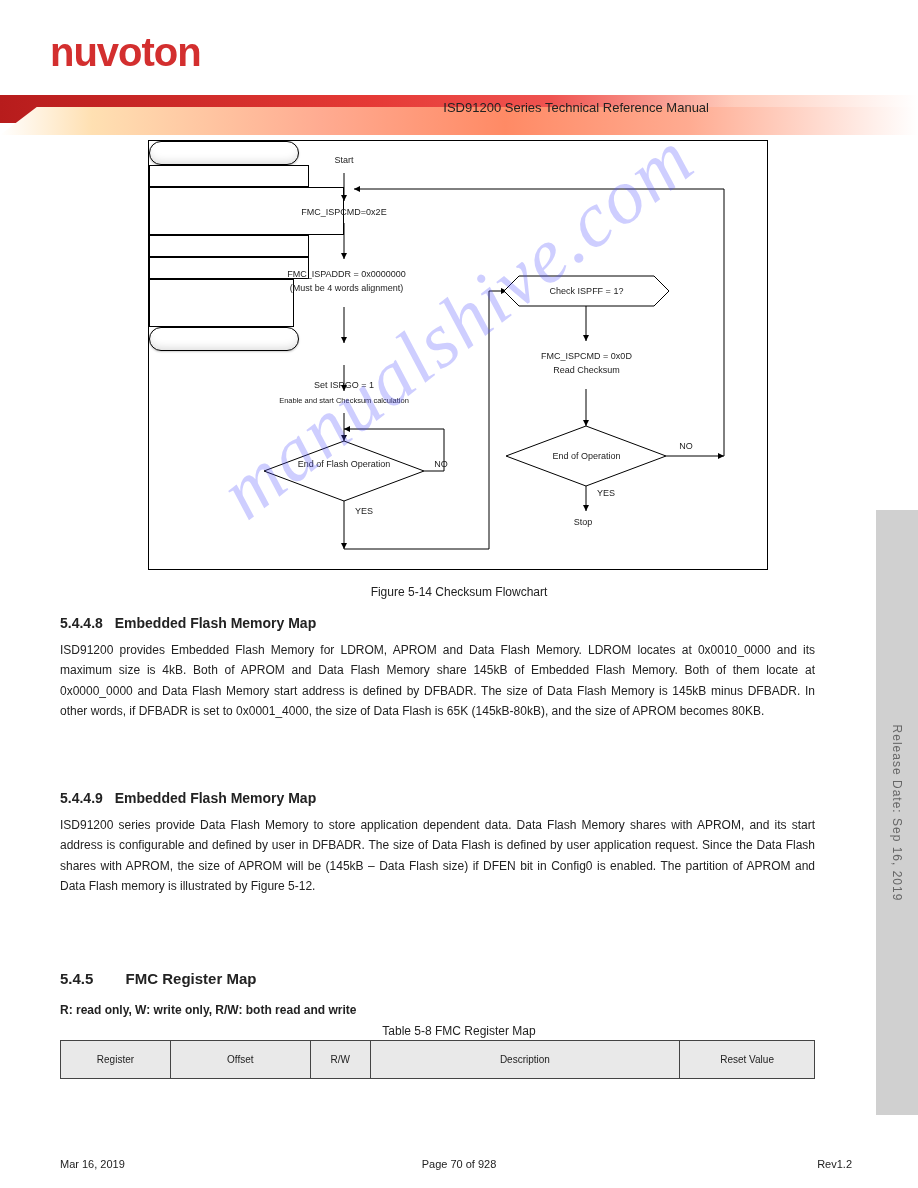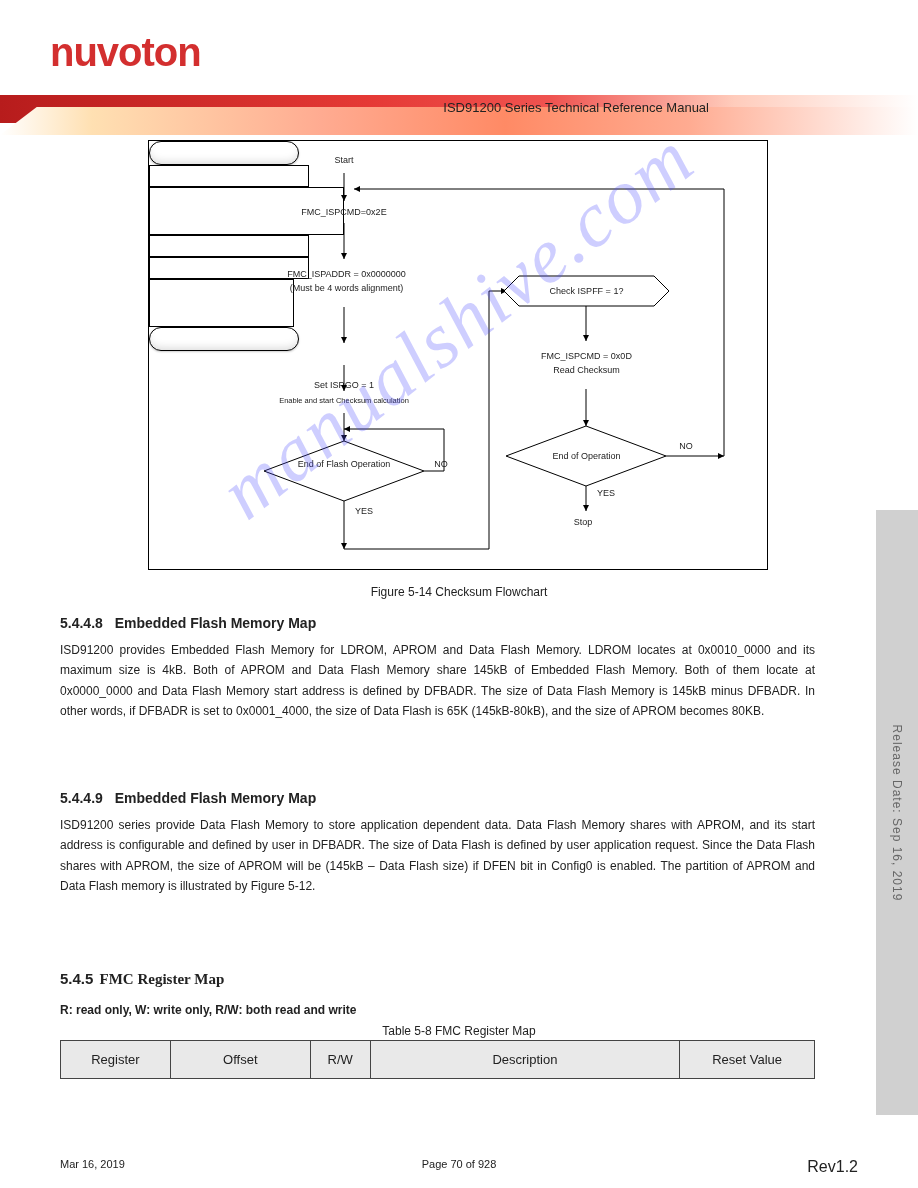--- a/index.html
+++ b/index.html
@@ -21,30 +21,30 @@
   .flow-box { border:1px solid #000; background:#fff; }
   .rounded { border-radius:12px; box-shadow: inset 0 -6px 8px -4px rgba(0,0,0,.15), 0 1px 2px rgba(0,0,0,.2); }
 
   .watermark { position:absolute; top:280px; left:170px; font-size:78px; color:rgba(80,80,255,0.28); font-family: Georgia, serif; transform: rotate(-38deg); transform-origin: center; pointer-events:none; letter-spacing:2px; font-style:italic; }
 
   .caption { position:absolute; left:0; width:918px; text-align:center; font-size:12px; }
 
   .section-h { position:absolute; font-size:14px; font-weight:700; }
   .para { position:absolute; font-size:12px; line-height:1.7; text-align:justify; }
 
-  .table { position:absolute; border-collapse:collapse; font-size:13px; }
+  .table { position:absolute; border-collapse:collapse; font-size:10px; }
   .table th, .table td { border:1px solid #444; padding:6px 8px; text-align:center; background:#e9e9e9; font-weight:400; }
   
   .side-tab { position:absolute; right:0; top:510px; width:42px; height:605px; background:#d0d0d0; }
   .side-tab .lab { position:absolute; top:50%; left:50%; transform: translate(-50%,-50%) rotate(90deg); white-space:nowrap; font-size:12px; color:#666; letter-spacing:1px; }
 
   .footer { position:absolute; bottom:30px; left:0; width:918px; }
   .footer .date { position:absolute; left:60px; font-size:11px; }
   .footer .pnum { position:absolute; left:50%; transform:translateX(-50%); font-size:11px; }
-  .footer .rev { position:absolute; right:60px; font-size:16px; }
+  .footer .rev { position:absolute; right:66px; font-size:11px; }
 </style>
 </head>
 <body>
 
 <div class="logo">
   <span class="n1">nuvoTon</span>
 </div>
 
 <div class="header-band">
   <div class="band1"></div>
@@ -137,21 +137,21 @@
 <div class="para" style="left:60px;top:640px;width:755px;">ISD91200 provides Embedded Flash Memory for LDROM, APROM and Data Flash Memory. LDROM locates at 0x0010_0000 and its maximum size is 4kB. Both of APROM and Data Flash Memory share 145kB of Embedded Flash Memory. Both of them locate at 0x0000_0000 and Data Flash Memory start address is defined by DFBADR. The size of Data Flash Memory is 145kB minus DFBADR. In other words, if DFBADR is set to 0x0001_4000, the size of Data Flash is 65K (145kB-80kB), and the size of APROM becomes 80KB.</div>
 
 <div class="section-h" style="left:60px;top:790px;">
   <span>5.4.4.9</span>
   <span style="margin-left:8px;">Embedded Flash Memory Map</span>
 </div>
 <div class="para" style="left:60px;top:815px;width:755px;">ISD91200 series provide Data Flash Memory to store application dependent data. Data Flash Memory shares with APROM, and its start address is configurable and defined by user in DFBADR. The size of Data Flash is defined by user application request. Since the Data Flash shares with APROM, the size of APROM will be (145kB – Data Flash size) if DFEN bit in Config0 is enabled. The partition of APROM and Data Flash memory is illustrated by Figure 5-12.</div>
 
 <div class="section-h" style="left:60px;top:970px;font-size:15px;">
   <span>5.4.5</span>
-  <span style="margin-left:2px;font-family:Liberation Serif, serif;">FMC Register Map</span>
+  <span style="margin-left:28px;">FMC Register Map</span>
 </div>
 <div class="para" style="left:60px;top:1000px;width:755px;font-weight:700;">R: read only, W: write only, R/W: both read and write</div>
 
 <table class="table" style="left:60px;top:1040px;width:755px;">
   <tbody>
       <tr>
     <th style="width:110px;height:38px;">Register</th>
     <th style="width:140px;">Offset</th>
     <th style="width:60px;">R/W</th>
     <th style="width:310px;">Description</th>

